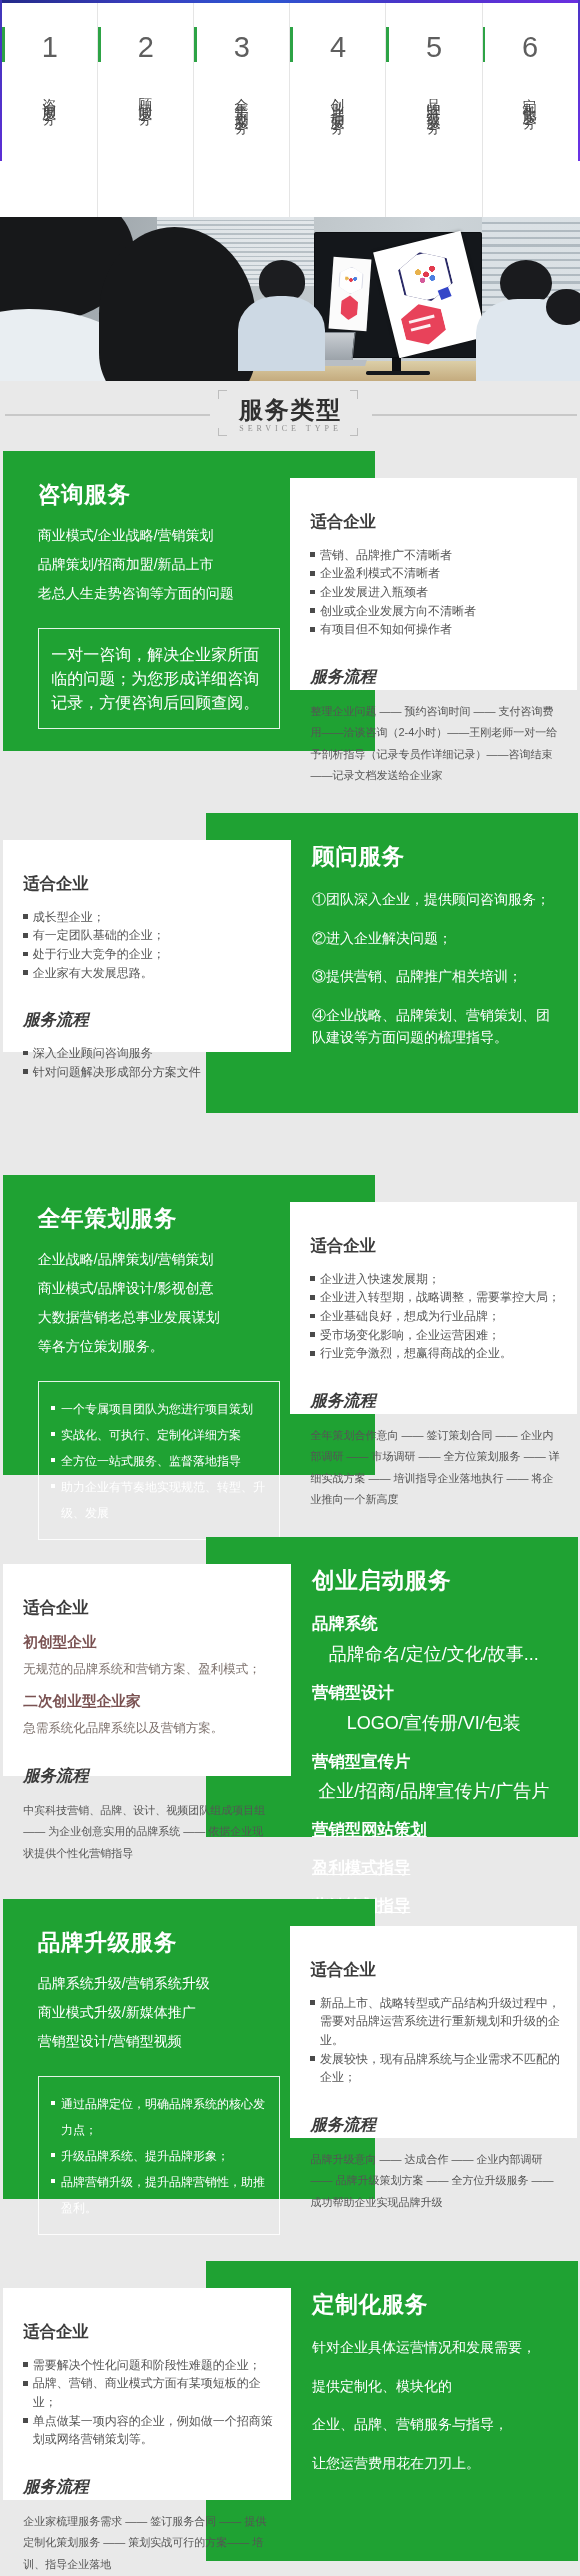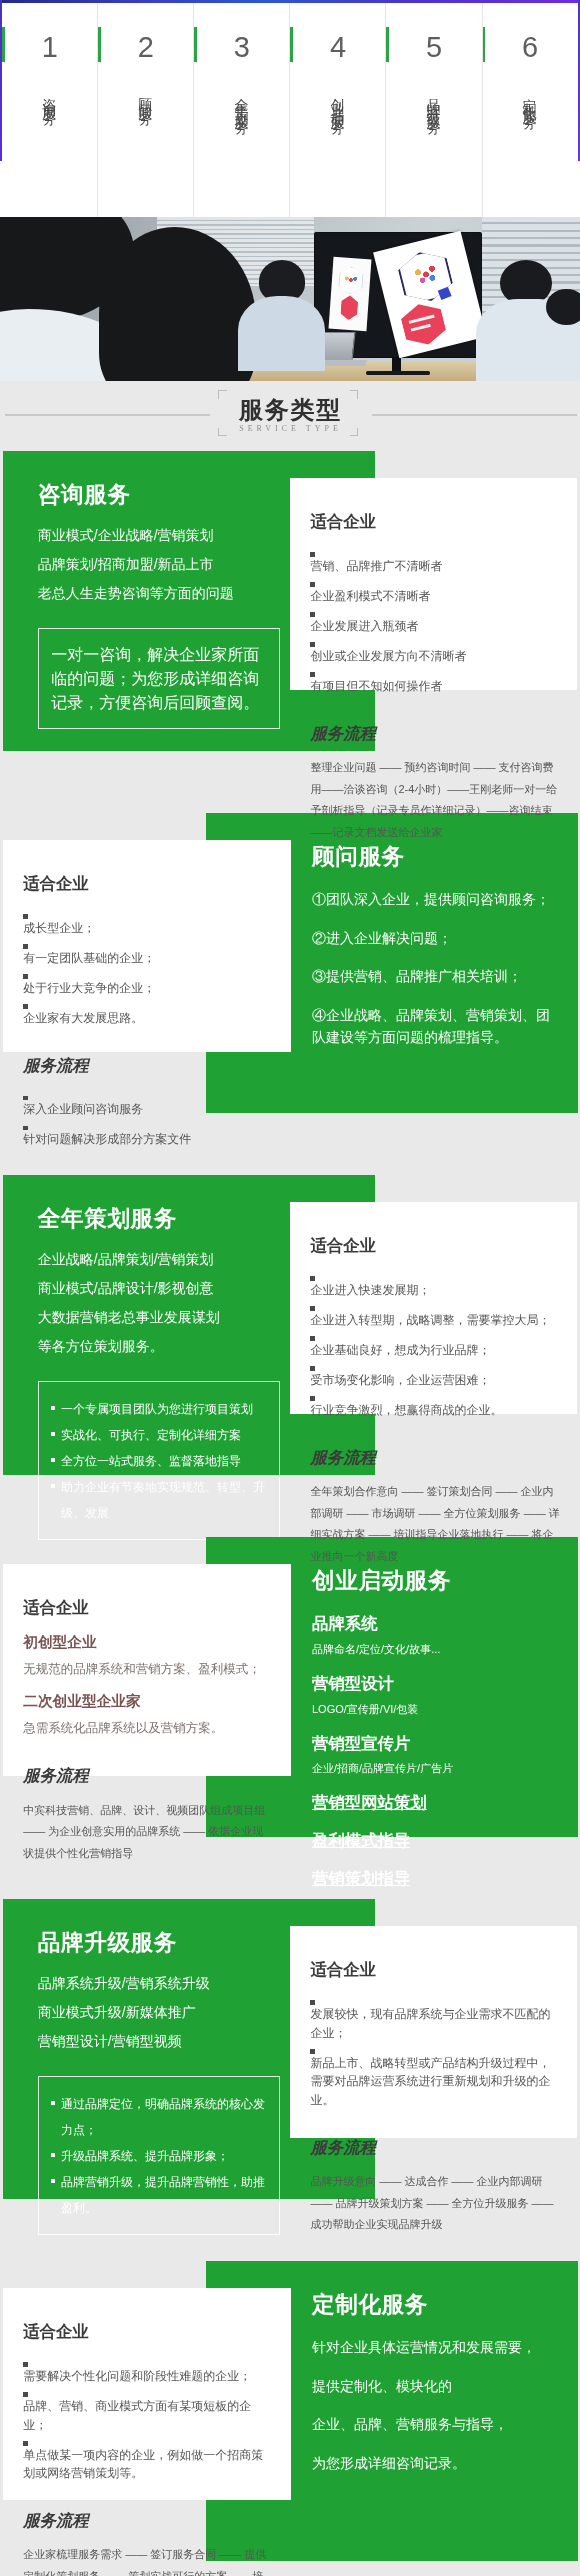--- a/index.html
+++ b/index.html
@@ -95,26 +95,26 @@
   .svc.right .green-inner{padding:28px 22.6px 0 106px;}
   .g-title{font-size:22.6px;font-weight:bold;letter-spacing:0.6px;margin-bottom:17px;}
   .g-line{font-size:14px;margin-top:11px;white-space:nowrap;}
   .svc.right .g-line{white-space:normal;line-height:1.55;margin-top:17px;}
   .g-box{border:0.6px solid rgba(255,255,255,.88);margin-top:25px;padding:13.6px 12.5px;}
   .g-box-text{font-size:16px;line-height:24px;}
   .g-brow{display:flex;font-size:12px;line-height:26px;}
   .g-brow .wsq{flex:none;width:4px;height:4px;background:#fff;margin:10.8px 5.7px 0 0;}
   .g-sub{font-size:16.4px;font-weight:bold;margin-top:16px;}
   .g-sub.tight{margin-top:16px;text-decoration:underline;}
-  .g-subline{font-size:11px;margin-top:6.8px;}
+  .g-subline{font-size:18px;margin-top:6.8px;text-align:center;}
   .card-inner{padding:33px 17px 0 20.4px;}
   .c-h{font-size:16.4px;font-weight:bold;color:var(--ink);}
   .c-h.second{margin-top:27px;font-style:italic;}
   .c-list{margin-top:12.5px;}
-  .c-bullet{display:flex;font-size:12px;color:var(--body);line-height:18.7px;flex-direction:column;}
+  .c-bullet{display:flex;font-size:12px;color:var(--body);line-height:18.7px;}
   .c-bullet .sq{flex:none;width:4.5px;height:4.5px;background:#4a4a4a;margin:6.8px 5.1px 0 0;}
   .c-p{font-size:11px;color:var(--body);line-height:21.5px;margin-top:12.5px;}
   .c-sub{font-size:14.7px;font-weight:bold;color:var(--maroon);margin-top:13.6px;}
   .c-subtext{font-size:12.5px;color:var(--maroon-body);margin-top:8px;line-height:19px;}
 </style>
 </head>
 <body>
 
 <div class="page">
 
@@ -403,40 +403,40 @@
               </div>
             </div>
           </div>
         </div>
         <div class="card">
           <div class="card-inner">
             <h4 class="c-h">适合企业</h4>
             <div class="c-list">
               <div class="c-bullet">
                 <span class="sq"></span>
+                <span>新品上市、战略转型或产品结构升级过程中，需要对品牌运营系统进行重新规划和升级的企业。</span>
+              </div>
+              <div class="c-bullet">
+                <span class="sq"></span>
                 <span>发展较快，现有品牌系统与企业需求不匹配的企业；</span>
-              </div>
-              <div class="c-bullet">
-                <span class="sq"></span>
-                <span>新品上市、战略转型或产品结构升级过程中，需要对品牌运营系统进行重新规划和升级的企业。</span>
               </div>
             </div>
             <h4 class="c-h second">服务流程</h4>
             <p class="c-p">品牌升级意向 —— 达成合作 —— 企业内部调研 —— 品牌升级策划方案 —— 全方位升级服务 —— 成功帮助企业实现品牌升级</p>
           </div>
         </div>
       </section>
       <section class="svc right">
         <div class="green">
           <div class="green-inner">
             <h3 class="g-title">定制化服务</h3>
             <div class="g-line">针对企业具体运营情况和发展需要，</div>
             <div class="g-line">提供定制化、模块化的</div>
             <div class="g-line">企业、品牌、营销服务与指导，</div>
-            <div class="g-line">为您形成详细咨询记录。</div>
+            <div class="g-line">让您运营费用花在刀刃上。</div>
           </div>
         </div>
         <div class="card">
           <div class="card-inner">
             <h4 class="c-h">适合企业</h4>
             <div class="c-list">
               <div class="c-bullet">
                 <span class="sq"></span>
                 <span>需要解决个性化问题和阶段性难题的企业；</span>
               </div>

